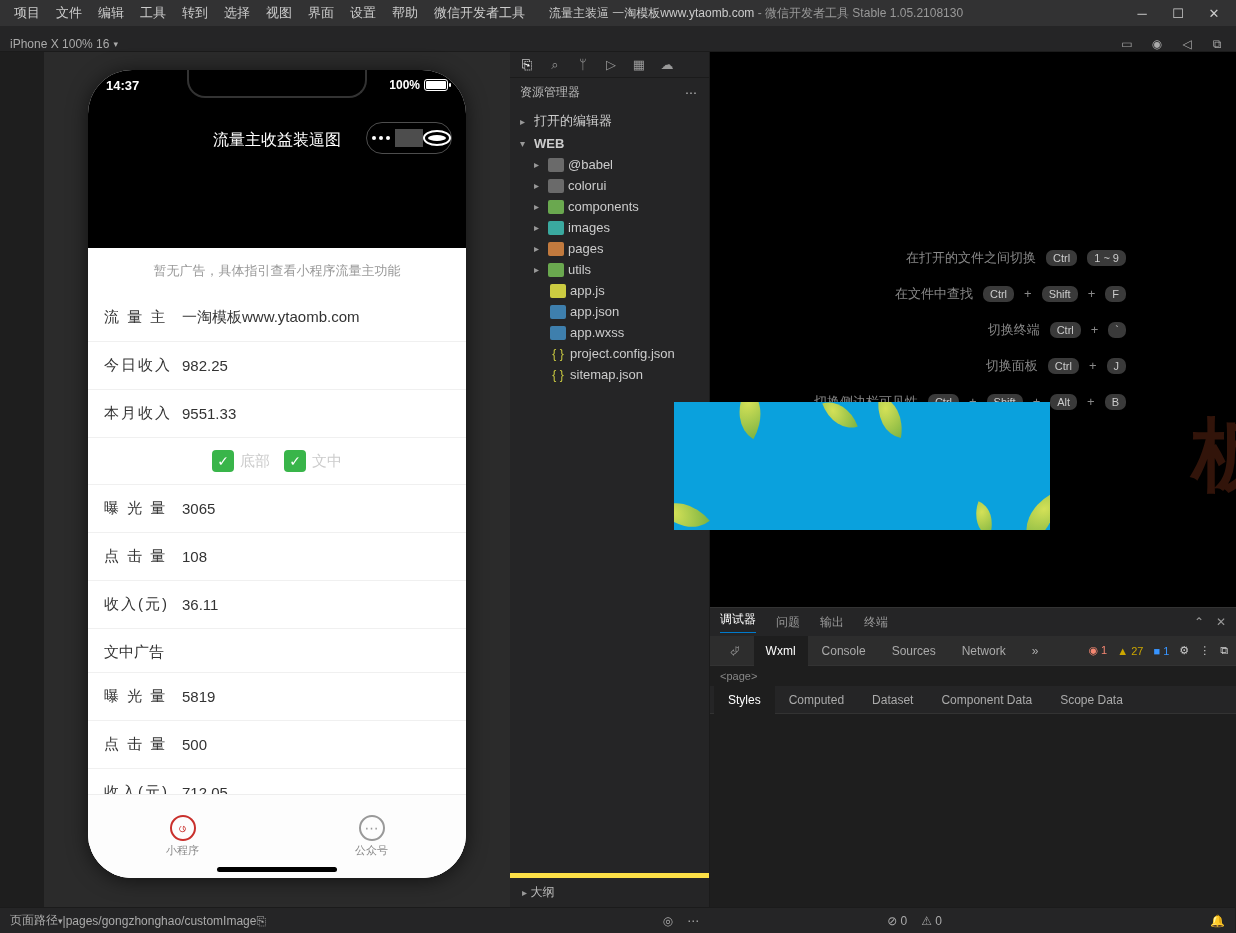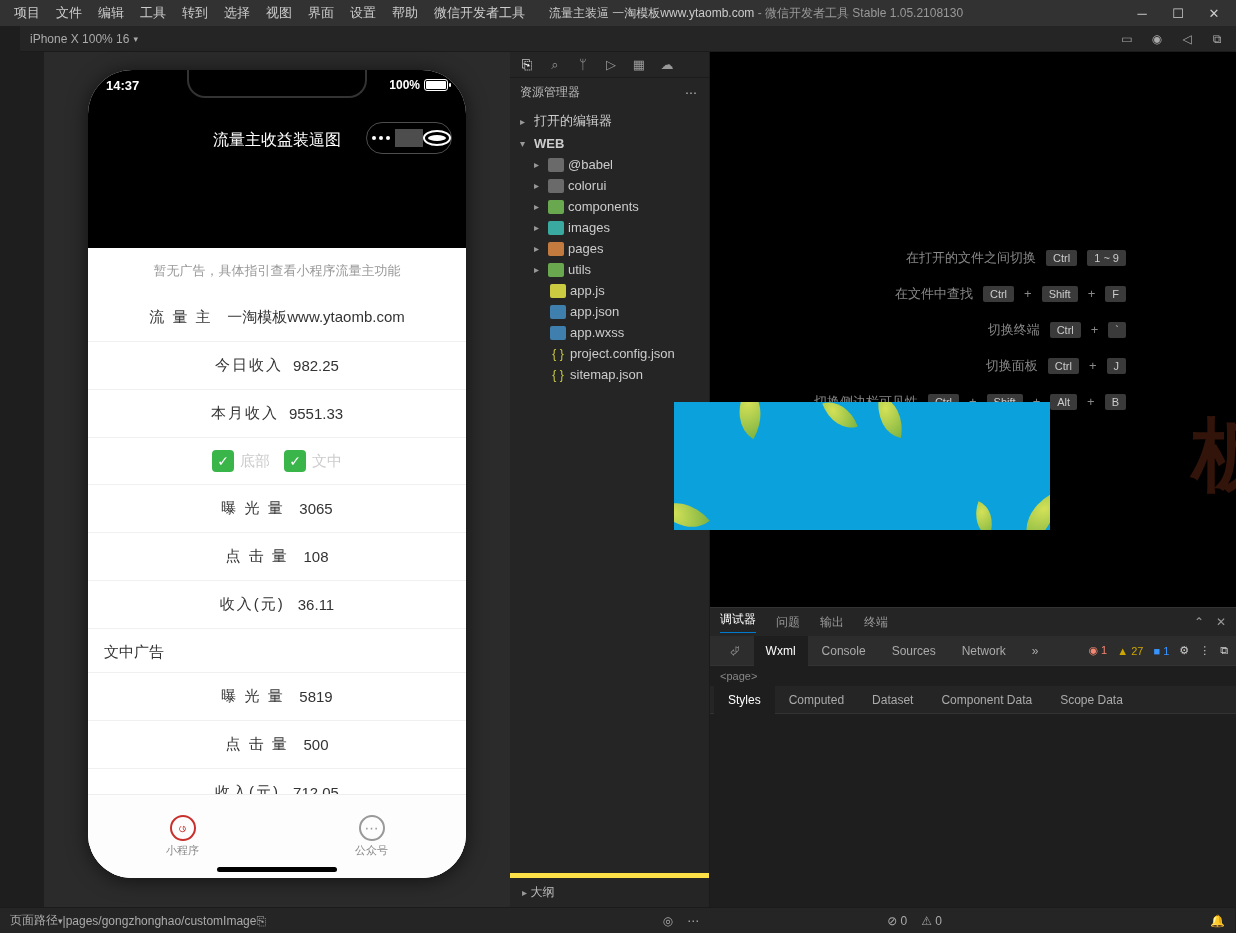--- a/index.html
+++ b/index.html
@@ -7,21 +7,21 @@
 
 
 .menubar { height:26px; background:#323233; display:flex; align-items:center; padding:0 6px; color:#ccc; }
 .menubar .menu-item { padding:0 8px; font-size:13px; cursor:default; }
 .menubar .title-center { flex:1; text-align:left; padding-left:16px; color:#999; font-size:12px; }
 .menubar .title-center .proj { color:#ccc; }
 .win-ctrl { display:flex; gap:4px; align-items:center; }
 .win-btn { width:32px; height:24px; display:flex; align-items:center; justify-content:center; color:#ccc; }
 
 
-.toolbar2 { height:26px; background:#252526; display:flex; align-items:center; color:#aaa; font-size:12px; border-bottom:1px solid #1b1b1b;margin-left:20px;}
+.toolbar2 { height:26px; background:#252526; display:flex; align-items:flex-end; color:#aaa; font-size:12px; border-bottom:1px solid #1b1b1b;}
 .toolbar2 .device { padding:0 10px; display:flex; align-items:center; gap:4px;}
 .toolbar2 .spacer { flex:1; }
 .toolbar2 .icons-right { display:flex; gap:12px; padding-right:10px; }
 .toolbar2 .icons-right span { width:18px; display:flex; align-items:center; justify-content:center; }
 .tool-icon { color:#aaa; }
 
 
 .main { display:flex; height: calc(100% - 52px - 26px); }
 
 
@@ -38,21 +38,21 @@
 .capsule { position:absolute; top:52px; right:14px; width:86px; height:32px; border:1px solid rgba(255,255,255,.3); border-radius:18px; display:flex; align-items:center; z-index:2;}
 .capsule div { flex:1; display:flex; align-items:center; justify-content:center; color:#fff; }
 .capsule-div { width:1px; height:18px; background:rgba(255,255,255,.3);}
 .dots { display:flex; gap:3px;}
 .dots span { width:4px; height:4px; border-radius:50%; background:#fff;}
 .ring { width:16px; height:16px; border:2px solid #fff; border-radius:50%; position:relative;}
 .ring::after{content:''; position:absolute; inset:3px; background:#fff; border-radius:50%;}
 
 .phone-body { position:absolute; top:178px; left:0; right:0; bottom:0; background:#fff; overflow:hidden;}
 .ad-notice { text-align:center; padding:14px 0; color:#999; font-size:13px;}
-.row { display:flex; align-items:center; padding:14px 16px; border-bottom:1px solid #f0f0f0; font-size:15px; color:#333;justify-content:center;}
+.row { display:flex; align-items:center; padding:14px 16px; border-bottom:1px solid #f0f0f0; font-size:15px; color:#333;}
 .row .label { width:78px; color:#333; letter-spacing:2px;}
 .row .val { color:#333; }
 .checkrow { display:flex; align-items:center; justify-content:center; gap:14px; padding:12px 0; border-bottom:1px solid #f0f0f0;}
 .check { display:flex; align-items:center; gap:6px; font-size:15px;}
 .checkbox { width:22px; height:22px; background:#39b54a; border-radius:4px; display:flex; align-items:center; justify-content:center; color:#fff; font-size:14px;}
 .section-title { padding:14px 16px 10px; font-size:15px; color:#333; border-bottom:1px solid #f0f0f0;}
 .tabbar { position:absolute; bottom:0; left:0; right:0; height:84px; border-top:1px solid #eee; display:flex; background:#fdfdfd;}
 .tab { flex:1; display:flex; flex-direction:column; align-items:center; justify-content:center; gap:2px; font-size:11px; color:#888;}
 .tab-icon { width:26px; height:26px; border:2px solid #c9302c; border-radius:50%; display:flex; align-items:center; justify-content:center; color:#c9302c; font-size:14px;}
 .tab-icon.gray { border-color:#999; color:#999;}
@@ -79,21 +79,21 @@
 .ficon.js { background:#cbcb41;}
 .ficon.json { background:#3e7fad;}
 .ficon.wxss { background:#3e7fad;}
 .ficon.brace { background:transparent; color:#cbcb41; font-size:12px; display:flex; align-items:center; justify-content:center;}
 .outline { padding:6px 12px; font-size:12px; color:#bbb; border-top:5px solid #fde047;}
 
 
 .editor { flex:1; background:#000000; display:flex; flex-direction:column; position:relative;}
 .shortcuts { flex:1; display:flex; flex-direction:column; align-items:flex-end; justify-content:center; padding-right:110px; gap:18px; color:#888; font-size:13px;}
 .sc-row { display:flex; align-items:center; gap:10px;}
-.key { background:#3a3a3a; border-radius:2px; padding:2px 7px; font-size:11px; color:#ccc;}
+.key { background:#3a3a3a; border-radius:7px; padding:2px 7px; font-size:11px; color:#ccc;}
 .plus { color:#888;}
 .overlay-img { position:absolute; left:-36px; top:350px; width:376px; height:128px; background:#0aa1dd; overflow:hidden;}
 .leaf { position:absolute; width:32px; height:42px; background:radial-gradient(ellipse at 30% 30%, #d4e157, #7cb342); border-radius:0 100% 0 100%; transform:rotate(30deg);}
 .watermark { position:absolute; right:-40px; top:350px; font-size:80px; color:rgba(200,80,40,.25); font-weight:bold; letter-spacing:4px; pointer-events:none;}
 
 
 .devtools { height:300px; background:#1e1e1e; border-top:1px solid #333; display:flex; flex-direction:column;}
 .dt-tabs1 { height:28px; background:#252526; display:flex; align-items:center; padding:0 10px; gap:20px; font-size:12px; color:#999;}
 .dt-tabs1 .active { color:#fff; border-bottom:1px solid #007acc; padding-bottom:4px;}
 .dt-tabs1 .right { margin-left:auto; display:flex; gap:12px; align-items:center;}

